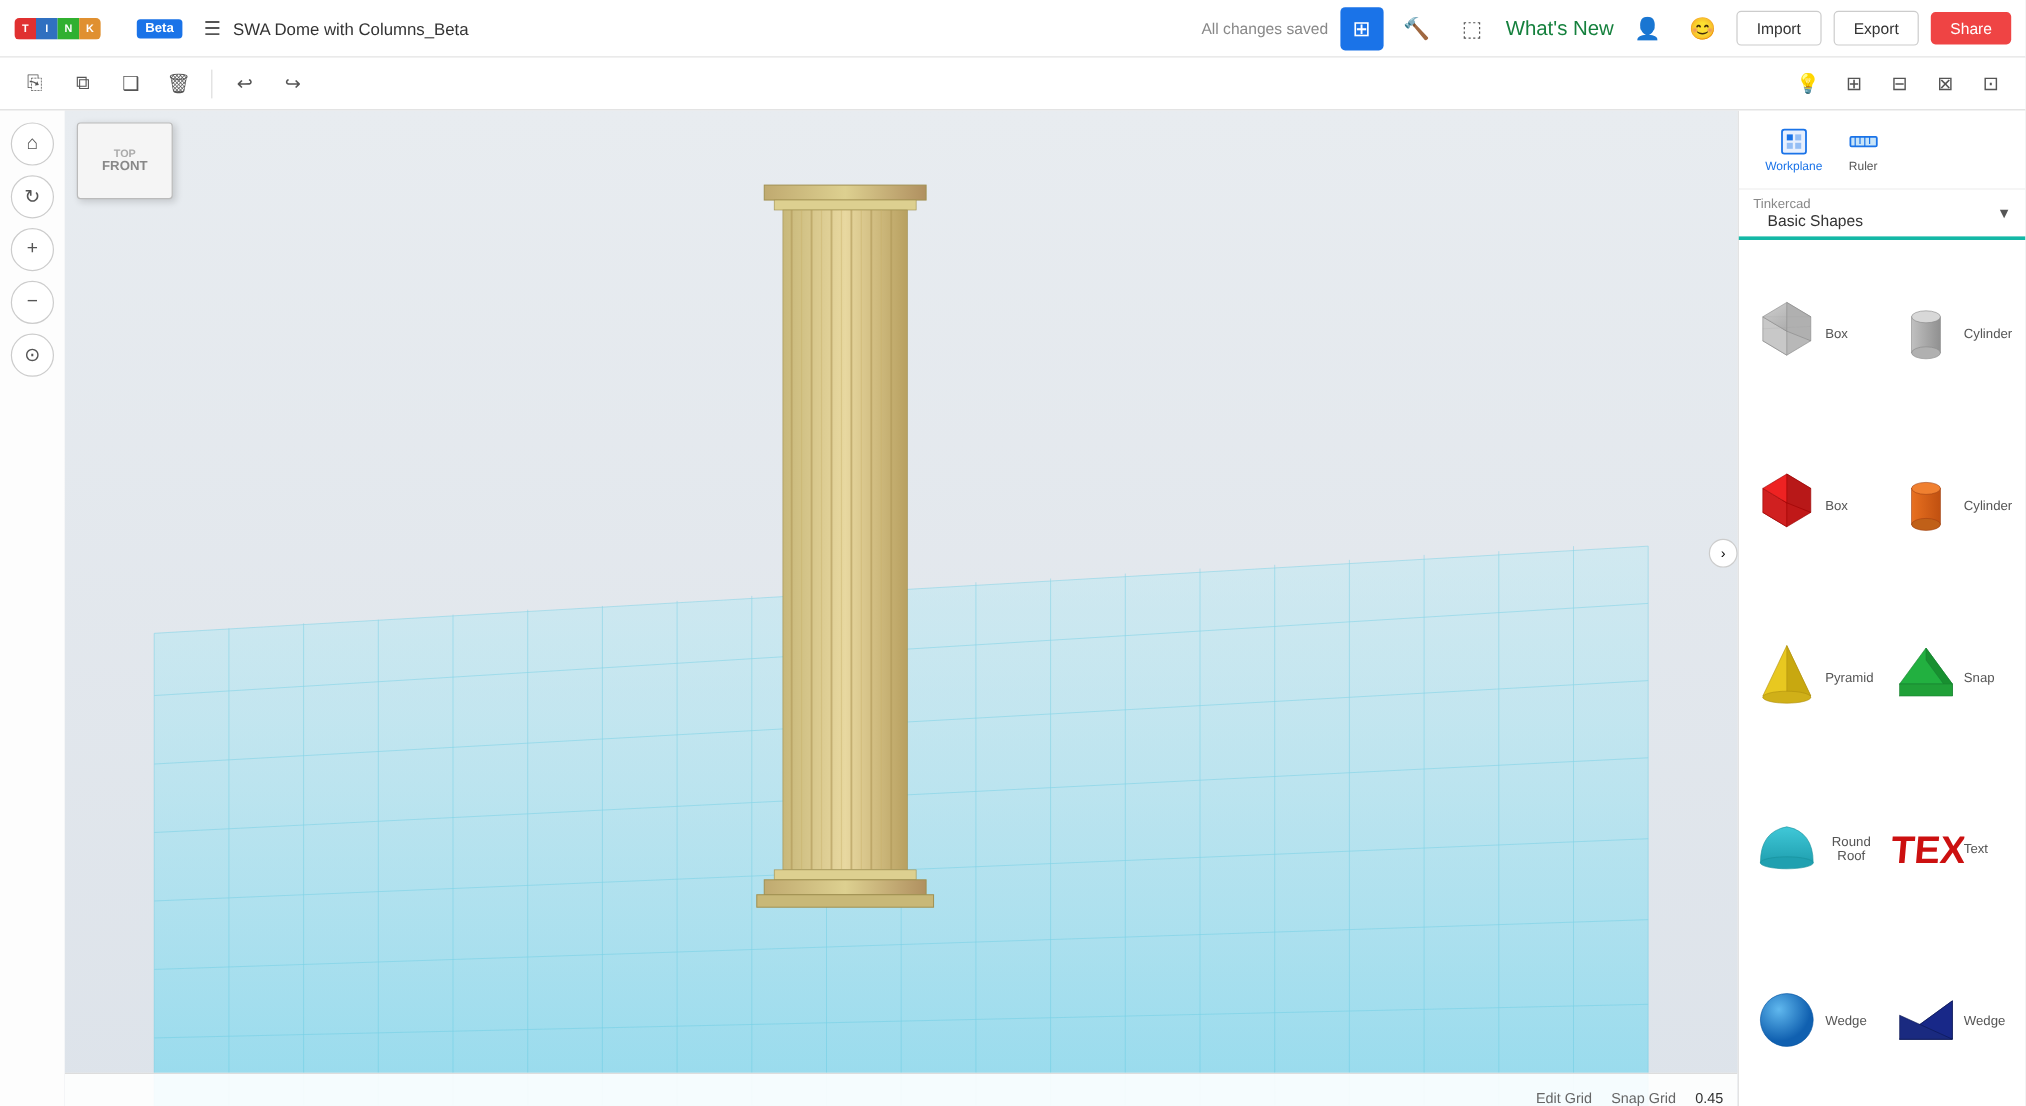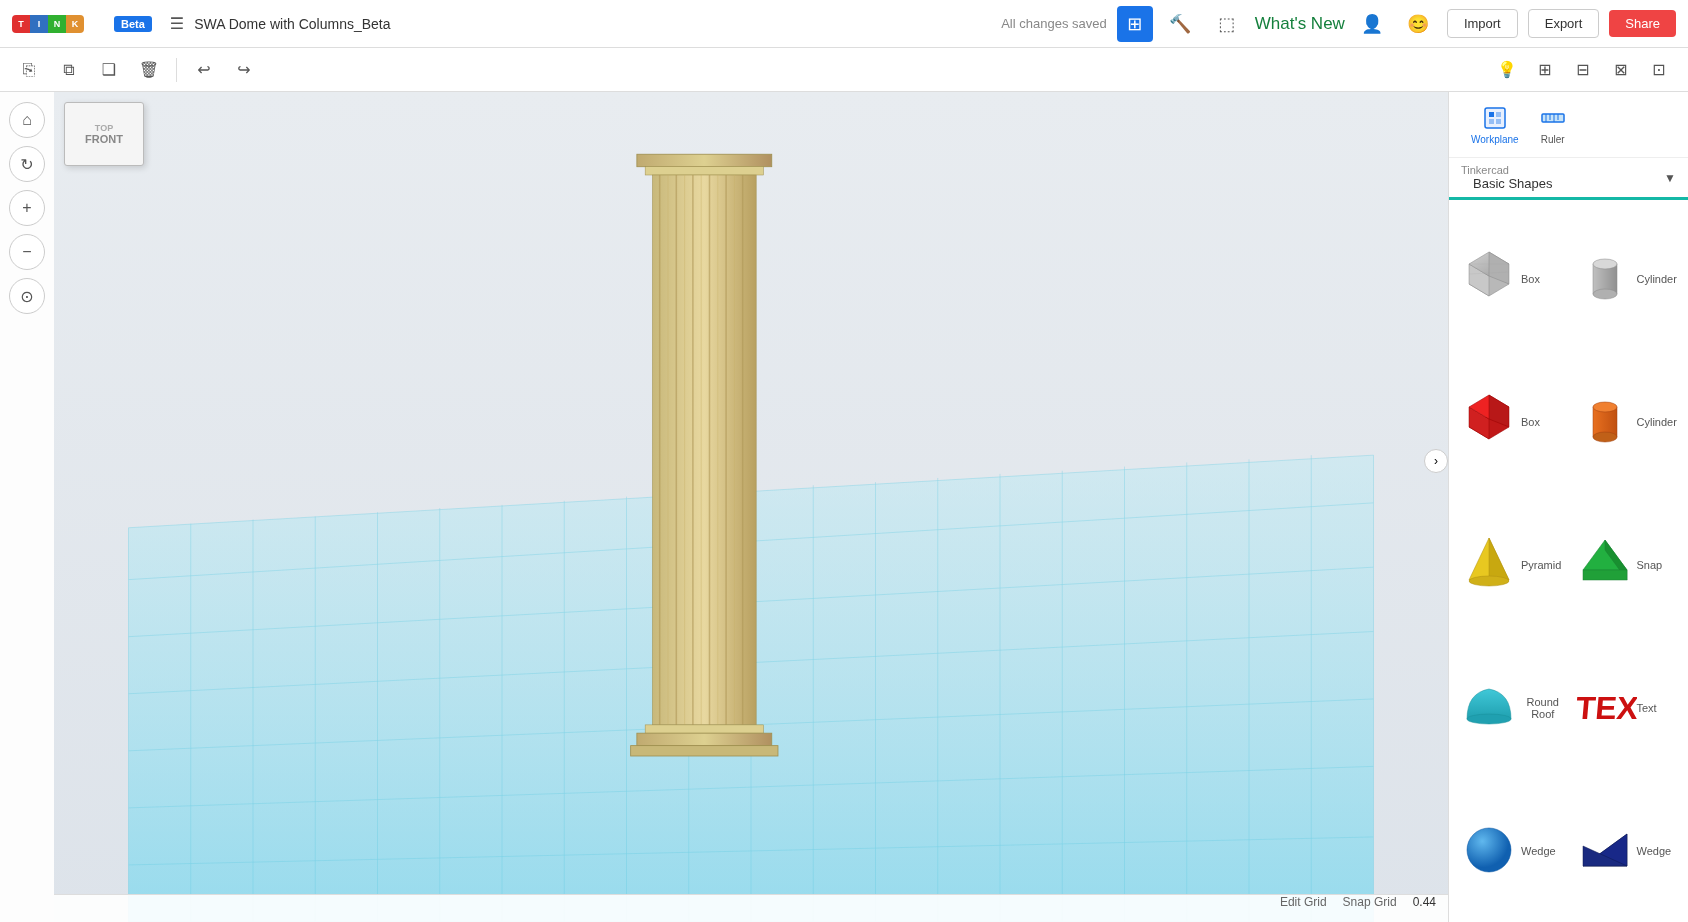--- a/index.html
+++ b/index.html
@@ -82,21 +82,21 @@
       width: 80px; height: 64px; background: #f5f5f5; border: 1px solid #bbb;
       display: flex; align-items: center; justify-content: center;
       font-size: 11px; color: #888; font-weight: bold; border-radius: 3px;
       box-shadow: 2px 2px 6px rgba(0,0,0,0.15);
     }
 
     
     .bottom-bar {
       position: absolute; bottom: 0; left: 0; right: 0; height: 28px;
       background: rgba(255,255,255,0.9); border-top: 1px solid #ddd;
-      display: flex; align-items: flex-start; justify-content: flex-end;
+      display: flex; align-items: flex-end; justify-content: flex-end;
       padding: 0 12px; gap: 16px; font-size: 12px; color: #666;
     }
     .snap-grid-label { color: #666; }
     .snap-grid-val { color: #333; font-weight: 500; }
 
     
     .right-panel {
       width: 240px; background: #fff; border-left: 1px solid #ddd;
       display: flex; flex-direction: column; flex-shrink: 0;
     }
@@ -295,21 +295,21 @@
         <rect x="20" y="558" width="130" height="12" fill="url(#capGrad)" stroke="#a09050" stroke-width="0.8"></rect>
 
         <rect x="14" y="570" width="142" height="10" fill="#c8b878" stroke="#a09050" stroke-width="0.8"></rect>
       </g>
     </svg>
 
     
     <div class="bottom-bar">
       <span class="snap-grid-label">Edit Grid</span>
       <span class="snap-grid-label">Snap Grid</span>
-      <span class="snap-grid-val">0.44</span>
+      <span class="snap-grid-val">0.45</span>
     </div>
   </div>
 
   <div class="collapse-arrow">›</div>
 
   <div class="right-panel">
 
     <div class="right-panel-top">
       <div class="panel-icon-btn active">
         <svg viewBox="0 0 28 28" fill="none" xmlns="http://www.w3.org/2000/svg">

